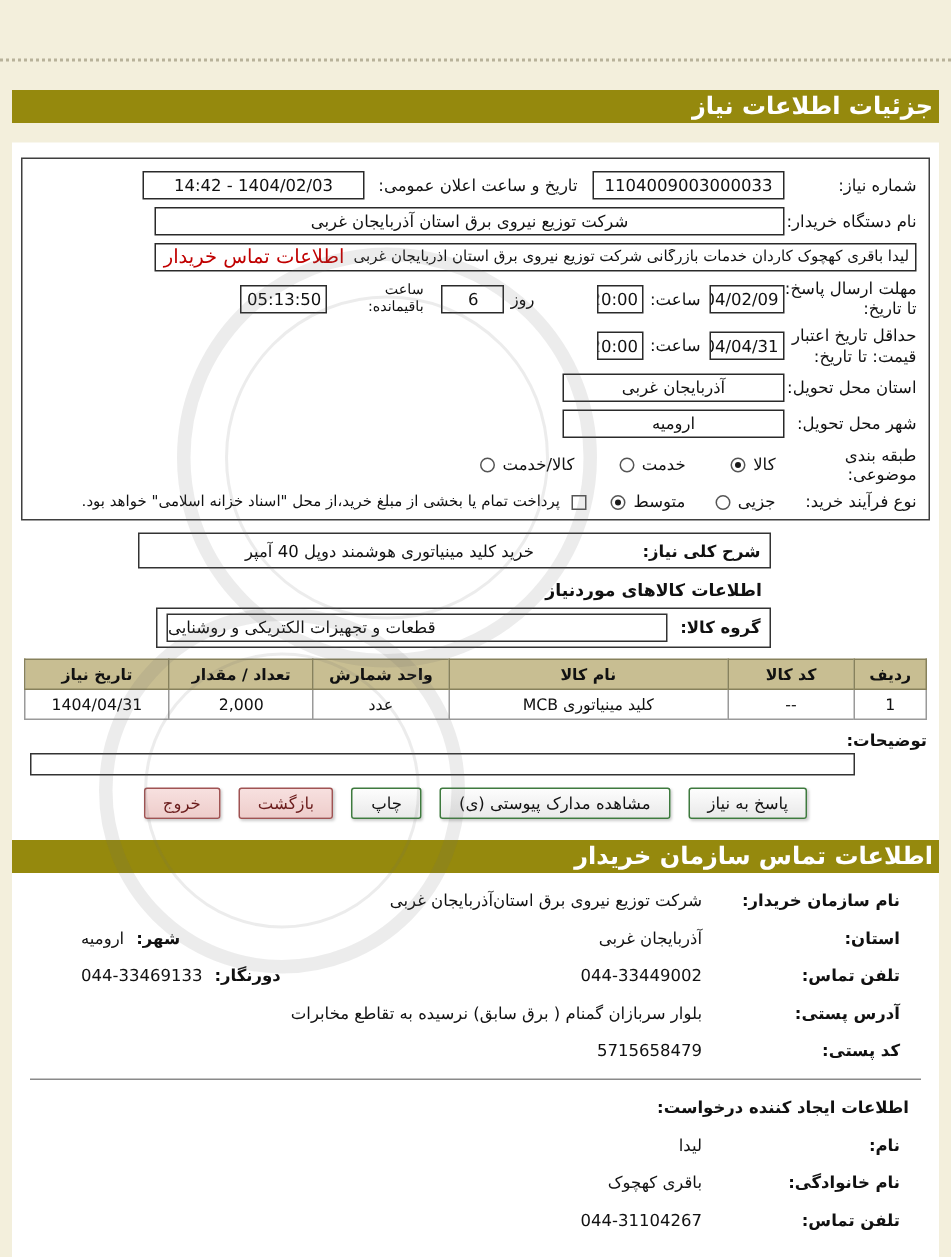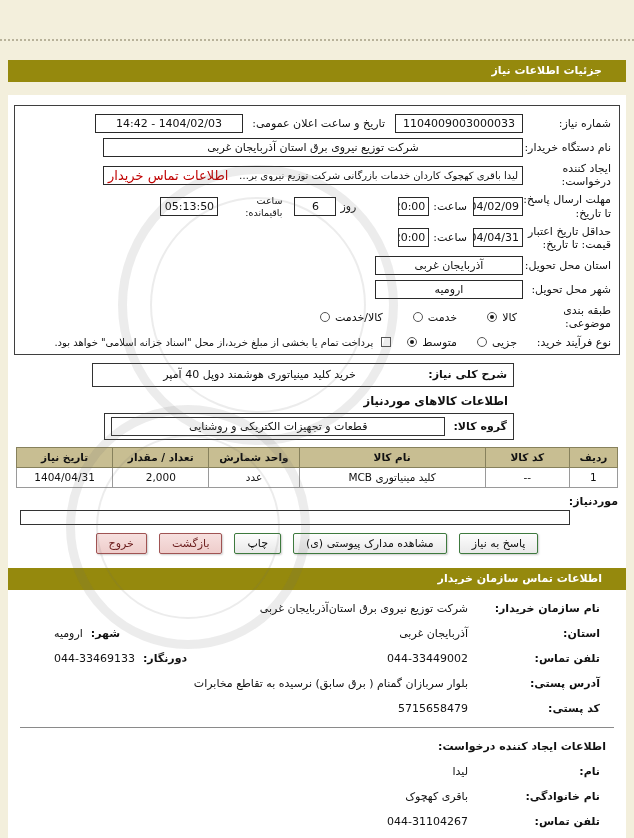--- a/index.html
+++ b/index.html
@@ -6,21 +6,21 @@
   html, body { width: 634px; height: 838px; }
   body {
     position: relative; overflow: hidden;
     background: #F3EFDC;
     font-family: "DejaVu Sans", "Liberation Sans", sans-serif;
     font-size: 11px; color: #111; direction: rtl;
   }
   .top-strip { height: 60px; position: relative; }
   .dotted { position: absolute; top: 39px; left: 0; right: 0; border-top: 2px dotted #b8b29a; }
   .bar { margin: 0 8px; height: 22px; background: #95890D; color: #fff;
-         font-weight: bold; font-size: 11px; line-height: 22px; padding: 0 24px; }
+         font-weight: bold; font-size: 16px; line-height: 22px; padding: 0 4px; }
   .gap { height: 13px; }
   .panel { margin: 0 8px; background: #fff; position: relative; }
   .panel1 { padding: 10px 6px 2px; }
   .panel2 { padding: 12px 0 8px; min-height: 254px; }
 
   
   .stamp-wrap { position: absolute; inset: 0; pointer-events: none; z-index: 30; }
   .ring { position: absolute; border-radius: 50%; border: 9px solid rgba(110,110,110,0.13); }
   .r1 { width: 280px; height: 280px; top: 70px; left: 110px; }
   .r2 { width: 216px; height: 216px; top: 102px; left: 142px; border-width: 2px; }
@@ -55,21 +55,21 @@
   .checkbox { width: 10px; height: 10px; border: 1px solid #555; background: #fff; margin-right: 16px; flex: none; cursor: pointer; }
   .note { font-size: 10px; margin-right: 8px; white-space: nowrap; }
 
   .desc-box { margin: 8px 106px 0 78px; border: 1px solid #333; height: 24px;
               display: flex; align-items: center; padding: 0 6px; gap: 8px; background: #fff; }
   .desc-value { flex: 1; text-align: center; }
   .bold { font-weight: bold; }
   .goods-header { margin: 7px 112px 0 0; font-weight: bold; font-size: 11.5px; }
   .group-box { margin: 5px 106px 0 90px; border: 1px solid #333; height: 27px;
                display: flex; align-items: center; gap: 8px; padding: 0 6px; background: #fff; }
-  .group-input { flex: 1; border: 1px solid #333; height: 19px; line-height: 17px; text-align: center; background: #fff; }
+  .group-input { flex: 1; border: 1px solid #333; height: 19px; line-height: 17px; text-align: left; background: #fff; }
 
   table.goods-table { margin: 7px 2px 0; width: calc(100% - 4px); border-collapse: collapse;
                       font-size: 10.5px; table-layout: fixed; }
   .goods-table th { background: #C8BE92; border: 1px solid #87815C; font-weight: bold; height: 20px; padding: 0 2px; }
   .goods-table td { border: 1px solid #9a9a9a; height: 20px; text-align: center; padding: 0 2px; background: #fff; }
 
   .notes-label { margin: 7px 2px 2px 0; font-weight: bold; }
   .notes-input { display: block; width: calc(100% - 56px); margin: 0 50px 0 4px;
                  border: 1px solid #333; height: 15px; background: #fff; }
   .buyer-label { margin: 6px 2px 0 0; font-weight: bold; }
@@ -118,21 +118,20 @@
       <div class="flabel mid">تاریخ و ساعت اعلان عمومی:</div>
       <div class="tbox w148">1404/02/03 - 14:42</div>
     </div>
 
     <div class="frow">
       <div class="flabel w-main">نام دستگاه خریدار:</div>
       <div class="tbox grow">شرکت توزیع نیروی برق استان آذربایجان غربی</div>
     </div>
 
     <div class="frow">
-      <div class="flabel w-main">ایجاد کننده درخواست:</div>
       <div class="creator-box">
         <span class="val">لیدا باقری کهچوک کاردان خدمات بازرگانی شرکت توزیع نیروی برق استان آذربایجان غربی</span>
         <a class="red-link">اطلاعات تماس خریدار</a>
       </div>
     </div>
 
     <div class="frow">
       <div class="flabel w-main">مهلت ارسال پاسخ: تا تاریخ:</div>
       <div class="tbox w70">1404/02/09</div>
       <div class="flabel sm">ساعت:</div>
@@ -231,21 +230,21 @@
         <td>1</td>
         <td>--</td>
         <td>کلید مینیاتوری MCB</td>
         <td>عدد</td>
         <td>2,000</td>
         <td>1404/04/31</td>
       </tr>
     </tbody>
   </table>
 
-  <div class="notes-label">موردنیاز:</div>
+  <div class="notes-label">توضیحات:</div>
   <input class="notes-input" style="">
 
 
   <div class="btn-row">
     <button class="btn">پاسخ به نیاز</button>
     <button class="btn">مشاهده مدارک پیوستی (ی)</button>
     <button class="btn">چاپ</button>
     <button class="btn pink">بازگشت</button>
     <button class="btn pink">خروج</button>
   </div>

